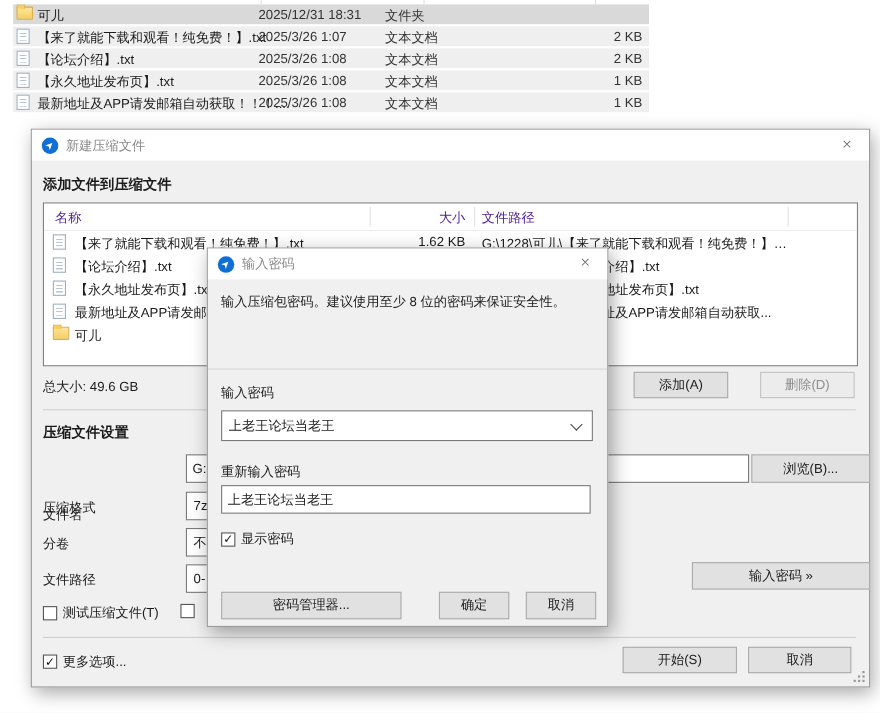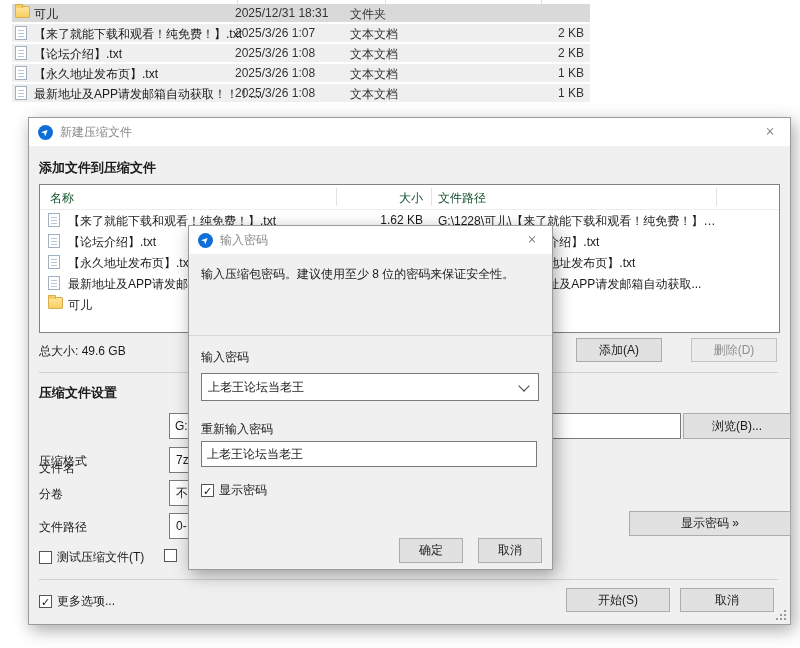--- a/index.html
+++ b/index.html
@@ -42,21 +42,21 @@
   .t12{font-size:12px;}
   .btn{position:absolute;background:#e1e1e1;border:1px solid #acacac;font-size:12px;text-align:center;font-family:inherit;color:#1b1b1b;padding:0;}
   .btn.disabled{color:#8f8f8f;background:#ececec;border-color:#c3c3c3;}
   .hline{position:absolute;height:1px;background:#d0d0d0;}
   .inp{position:absolute;border:1px solid #7a7a7a;background:#fff;font-size:12px;font-family:inherit;padding:0 5px;color:#1b1b1b;}
   .combo{position:absolute;border:1px solid #7a7a7a;background:#fff;font-size:12px;line-height:24px;padding:0 6px;overflow:hidden;white-space:nowrap;}
   .chkrow{position:absolute;display:flex;align-items:center;gap:5px;font-size:12px;white-space:nowrap;}
   .chk{width:13px;height:13px;border:1px solid #555;background:#fff;display:inline-block;flex:none;text-align:center;line-height:12px;font-size:11px;color:#111;box-sizing:border-box;}
   
   .flist{position:absolute;left:10px;top:66px;width:739px;height:147px;background:#fff;border:1px solid #828282;overflow:hidden;}
-  .fl-head{height:24px;border-bottom:1px solid #ededed;position:relative;font-size:12px;color:#14532d;}
+  .fl-head{height:24px;border-bottom:1px solid #ededed;position:relative;font-size:12px;color:#4c1d95;}
   .fl-head span{position:absolute;top:5px;white-space:nowrap;}
   .fl-head i{position:absolute;top:3px;bottom:3px;width:1px;background:#e2e2e2;}
   .h-name{left:10px;}
   .h-size{left:297px;width:86px;text-align:right;}
   .h-path{left:398px;}
   .frow{height:21px;position:relative;font-size:12px;}
   .frow span{position:absolute;top:3px;white-space:nowrap;}
   .frow .fico{top:3px;left:8px;}
   .f-name{left:28px;width:264px;overflow:hidden;}
   .f-size{left:297px;width:86px;text-align:right;}
@@ -191,21 +191,21 @@
 
   <div class="abs t12" style="left:10px;top:335px;">压缩格式</div>
   <div class="combo" style="left:140px;top:329px;width:288px;height:24px;">7z</div>
 
   <div class="abs t12" style="left:10px;top:368px;">分卷</div>
   <div class="combo" style="left:140px;top:362px;width:288px;height:24px;">不</div>
 
   <div class="abs t12" style="left:10px;top:401px;">文件路径</div>
   <div class="combo" style="left:140px;top:395px;width:288px;height:24px;">0-</div>
 
-  <button class="btn" style="left:600px;top:393px;width:162px;height:25px;">显示密码 »</button>
+  <button class="btn" style="left:600px;top:393px;width:162px;height:25px;">输入密码 »</button>
 
   <div class="chkrow" style="left:10px;top:431px;">
     <span class="chk"></span>
     <span>测试压缩文件(T)</span>
   </div>
   <div class="chkrow" style="left:135px;top:431px;">
     <span class="chk"></span>
   </div>
 
   <div class="hline" style="left:10px;top:461px;width:739px;"></div>
@@ -248,15 +248,16 @@
   </div>
 
   <div class="abs t12" style="left:12px;top:195px;">重新输入密码</div>
   <input class="inp" style="left: 12px; top: 215px; width: 324px; height: 24px;" value="上老王论坛当老王">
 
   <div class="chkrow" style="left:12px;top:256px;">
     <span class="chk">✓</span>
     <span>显示密码</span>
   </div>
 
+  <button class="btn" style="left:12px;top:312px;width:164px;height:25px;">密码管理器...</button>
   <button class="btn" style="left:210px;top:312px;width:64px;height:25px;">确定</button>
   <button class="btn" style="left:289px;top:312px;width:64px;height:25px;">取消</button>
 </div>
 
 </body></html>

